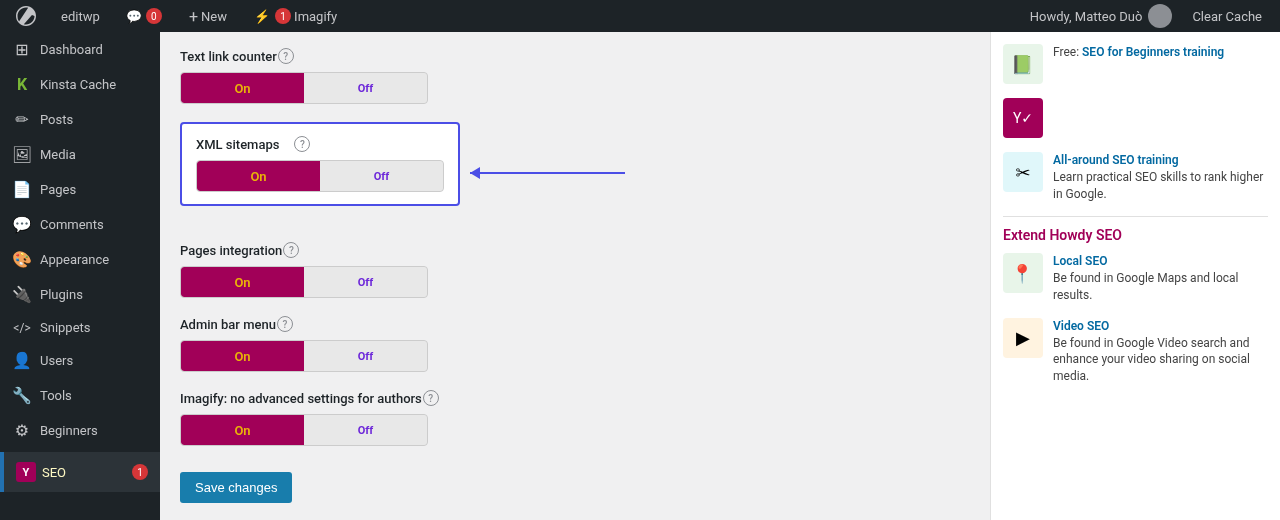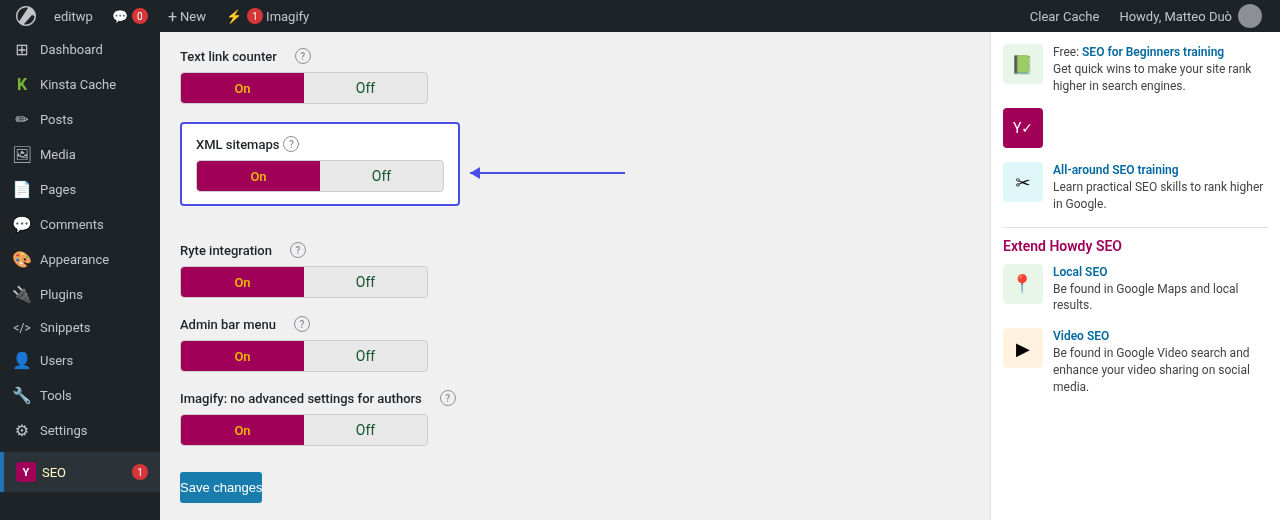--- a/index.html
+++ b/index.html
@@ -5,21 +5,21 @@
     * { box-sizing: border-box; margin: 0; padding: 0; }
     body { font-family: -apple-system, BlinkMacSystemFont, "Segoe UI", Roboto, sans-serif; font-size: 13px; background: #f0f0f1; }
 
     
     #wpadminbar {
       background: #1d2327;
       height: 32px;
       display: flex;
       align-items: center;
       padding: 0 8px;
-      gap: 0;
+      gap: 7px;
       position: fixed;
       top: 0;
       left: 0;
       right: 0;
       z-index: 100;
     }
     .adminbar-item {
       display: flex;
       align-items: center;
       height: 32px;
@@ -117,21 +117,21 @@
     .setting-row {
       margin-bottom: 18px;
     }
     .setting-label {
       font-size: 13px;
       font-weight: 500;
       color: #1d2327;
       margin-bottom: 8px;
       display: flex;
       align-items: center;
-      gap: 18px;
+      gap: 1px;
     }
     .help-icon {
       display: inline-flex;
       align-items: center;
       justify-content: center;
       width: 16px;
       height: 16px;
       border-radius: 50%;
       border: 1px solid #8c8f94;
       color: #8c8f94;
@@ -160,51 +160,52 @@
       font-weight: 600;
       cursor: pointer;
       border-radius: 3px 0 0 3px;
     }
     .toggle-off {
       flex: 1;
       display: flex;
       align-items: center;
       justify-content: center;
       background: #e8e8e8;
-      color: #14532d;
-      font-size: 14px;
+      color: #6d28d9;
+      font-size: 11px;
       cursor: pointer;
       border-radius: 0 3px 3px 0;
+      font-weight: bold;
     }
 
     
     .xml-sitemaps-box {
       border: 2px solid #4b4ee6;
       border-radius: 4px;
       padding: 12px 14px;
       background: #fff;
       margin-bottom: 18px;
       display: inline-block;
     }
     .xml-sitemaps-label {
       font-size: 13px;
       font-weight: 500;
       color: #1d2327;
       margin-bottom: 8px;
       display: flex;
       align-items: center;
-      gap: 4px;
+      gap: 15px;
     }
 
     
     .save-btn {
       background: #187dac;
       color: #fff;
       border: none;
-      padding: 8px 0;
+      padding: 8px 15px;
       font-size: 13px;
       border-radius: 3px;
       cursor: pointer;
       margin-top: 8px;
     }
 
     
     #right-sidebar {
       width: 290px;
       background: #fff;
@@ -270,26 +271,26 @@
     <span class="adminbar-new-plus">+</span>
     <span>New</span>
   </div>
   <div class="adminbar-item">
     <span style="color:#a10058; font-weight:bold; margin-right:2px;">⚡</span>
     <span class="imagify-badge">1</span>
     <span style="margin-left:3px;">Imagify</span>
   </div>
   <div class="adminbar-right">
     <div class="adminbar-item">
-      <span>Clear Cache</span>
-    </div>
-    <div class="adminbar-item">
       <span>Howdy, Matteo Duò</span>
       <span style="display:inline-block;width:24px;height:24px;background:#8c8f94;border-radius:50%;margin-left:6px;overflow:hidden;"></span>
     </div>
+    <div class="adminbar-item">
+      <span>Clear Cache</span>
+    </div>
   </div>
 </div>
 
 <div id="layout">
 
   <div id="sidebar">
     <div class="sidebar-item">
       <span class="sidebar-icon">⊞</span>
       <span class="sidebar-label">Dashboard</span>
     </div>
@@ -328,21 +329,21 @@
     <div class="sidebar-item">
       <span class="sidebar-icon">👤</span>
       <span class="sidebar-label">Users</span>
     </div>
     <div class="sidebar-item">
       <span class="sidebar-icon">🔧</span>
       <span class="sidebar-label">Tools</span>
     </div>
     <div class="sidebar-item">
       <span class="sidebar-icon">⚙</span>
-      <span class="sidebar-label">Settings</span>
+      <span class="sidebar-label">Beginners</span>
     </div>
 
     <div class="sidebar-seo" style="margin-top:4px;">
       <div class="seo-icon">Y</div>
       <span class="sidebar-label" style="color:#fef9c3;">SEO</span>
       <span style="background:#d63638;color:#fff;border-radius:50%;width:16px;height:16px;font-size:10px;display:inline-flex;align-items:center;justify-content:center;">1</span>
     </div>
   </div>
 
   <div id="main-content">
@@ -374,21 +375,21 @@
 
       <div style="position:relative; width:160px; height:20px;">
         <div style="position:absolute; top:50%; left:0; width:155px; height:2px; background:#4b4ee6; transform:translateY(-50%);"></div>
         <div style="position:absolute; top:50%; left:0; transform:translateY(-50%); width:0; height:0; border-top:6px solid transparent; border-bottom:6px solid transparent; border-right:10px solid #4b4ee6;"></div>
       </div>
     </div>
 
     
     <div class="setting-row">
       <div class="setting-label">
-        <span>Ryte integration</span>
+        <span>Pages integration</span>
         <span class="help-icon">?</span>
       </div>
       <div class="toggle-switch">
         <div class="toggle-on">On</div>
         <div class="toggle-off">Off</div>
       </div>
     </div>
 
     
     <div class="setting-row">
@@ -420,21 +421,20 @@
   </div>
 
   <div id="right-sidebar">
 
     <div class="promo-item">
       <div class="promo-thumb thumb-green">
         <div class="thumb-icon">📗</div>
       </div>
       <div class="promo-text">
         <span>Free: </span><a class="promo-link" href="#">SEO for Beginners training</a><br>
-        <span>Get quick wins to make your site rank higher in search engines.</span>
       </div>
     </div>
 
     <div class="promo-item">
       <div class="promo-thumb thumb-yoast" style="background:#a10058;">
         <div class="thumb-icon" style="font-size:14px; color:#fff;">Y✓</div>
       </div>
     </div>
 
     <div class="promo-item">

